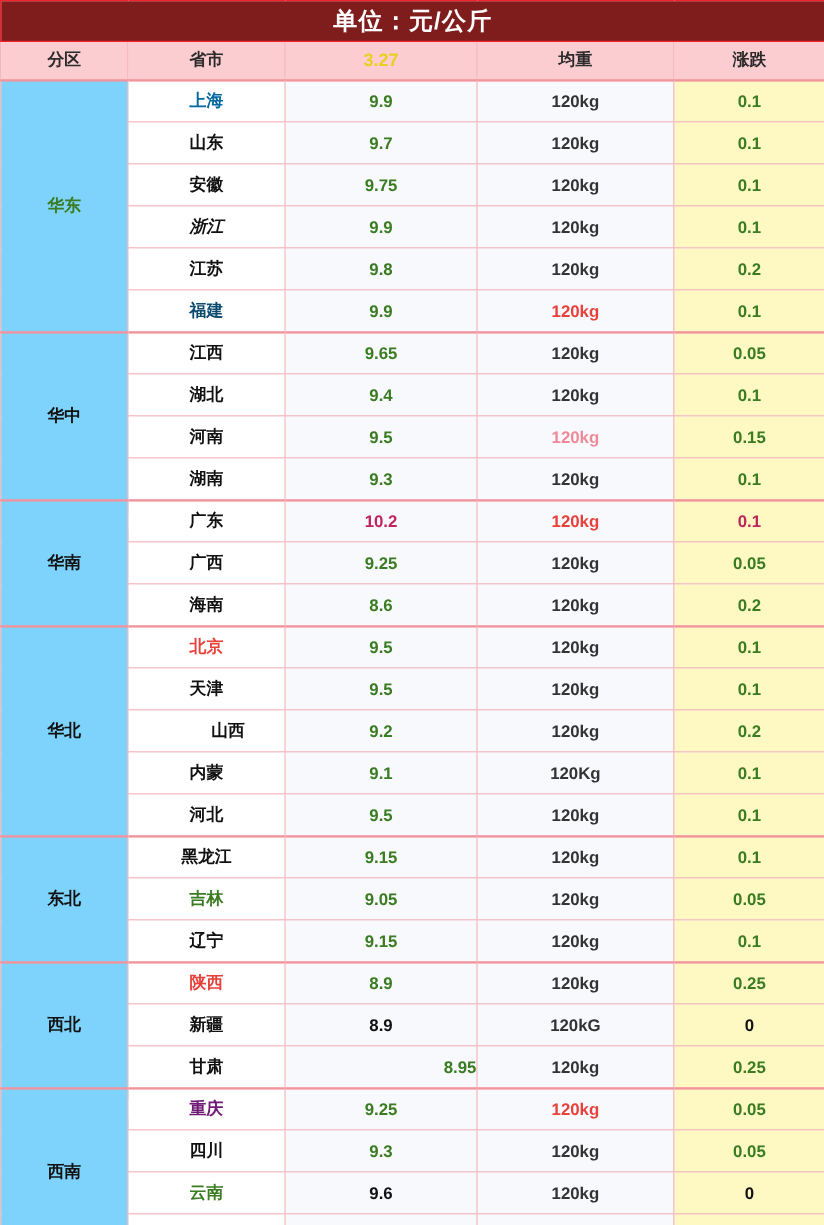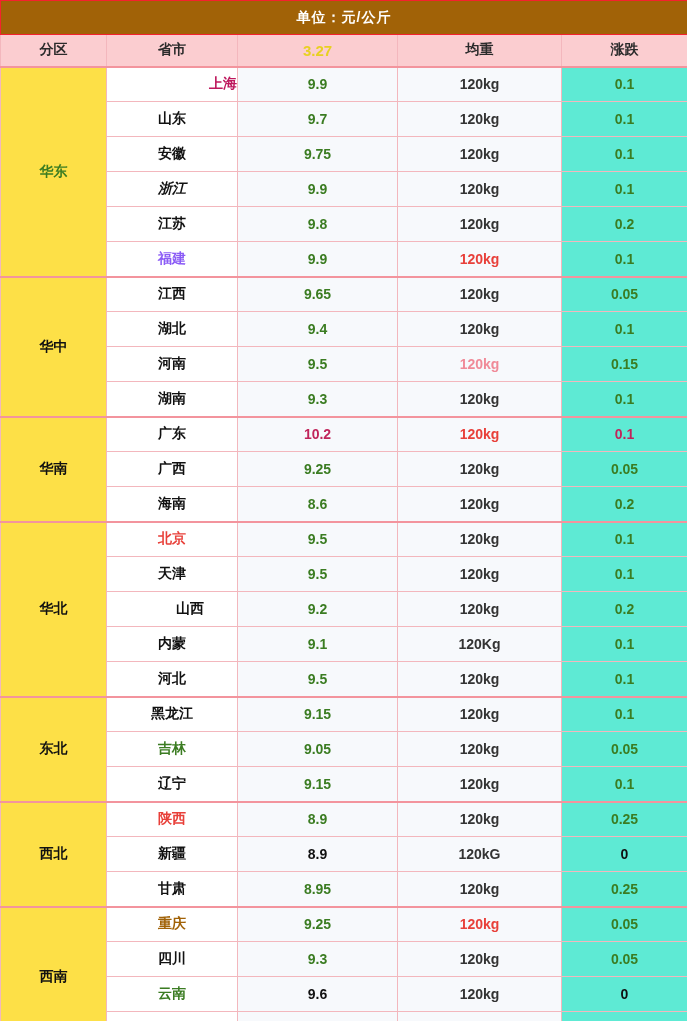--- a/index.html
+++ b/index.html
@@ -34,23 +34,23 @@
   }
   
   col.c-zone  { width: 106px; }
   col.c-prov  { width: 131px; }
   col.c-price { width: 160px; }
   col.c-wt    { width: 164px; }
   col.c-chg   { width: 126px; }
 
   
   tr.unit-row td {
-    background: #a16207;
+    background: #7f1d1d;
     color: #ffffff;
-    font-size: 14px;
+    font-size: 20px;
     font-weight: bold;
     height: 34px;
     border: 1px solid #f5212d;
     letter-spacing: 1px;
   }
   
   tr.head-row td {
     background: #fbcdd0;
     color: #2b2b2b;
     font-size: 14px;
@@ -58,40 +58,40 @@
     height: 32px;
     border: 1px solid #f3b7bd;
   }
   tr.head-row td.date-cell {
     color: #e8d022;
     font-size: 15px;
   }
 
   
   td.zone-cell {
-    background: #fde047;
+    background: #7dd3fc;
     font-size: 14px;
     color: #111111;
   }
   td.prov-cell {
     background: #ffffff;
     font-size: 14px;
   }
   td.price-cell {
     background: #f7f9fc;
     font-size: 14px;
   }
   td.wt-cell {
     background: #f7f9fc;
     font-size: 13px;
     color: #333333;
     font-weight: normal;
   }
   td.chg-cell {
-    background: #5eead4;
+    background: #fef9c3;
     font-size: 14px;
   }
 
   
   tr.block-start td {
     border-top: 2px solid #f3949d;
   }
 </style>
 </head>
 <body>
@@ -112,21 +112,21 @@
       <tr class="head-row">
         <td>分区</td>
         <td>省市</td>
         <td class="date-cell">3.27</td>
         <td>均重</td>
         <td>涨跌</td>
       </tr>
 
     <tr class="block-start">
           <td class="zone-cell" rowspan="6" style="color: rgb(59, 124, 34);">华东</td>
-          <td class="prov-cell" style="color: #be185d; text-align: right;">上海</td>
+          <td class="prov-cell" style="color: #0369a1;">上海</td>
           <td class="price-cell" style="color: rgb(59, 124, 34);">9.9</td>
           <td class="wt-cell" style="color: rgb(51, 51, 51);">120kg</td>
           <td class="chg-cell" style="color: rgb(59, 124, 34);">0.1</td>
         </tr>
         <tr>
           <td class="prov-cell" style="color: rgb(17, 17, 17);">山东</td>
           <td class="price-cell" style="color: rgb(59, 124, 34);">9.7</td>
           <td class="wt-cell" style="color: rgb(51, 51, 51);">120kg</td>
           <td class="chg-cell" style="color: rgb(59, 124, 34);">0.1</td>
         </tr>
@@ -142,21 +142,21 @@
           <td class="wt-cell" style="color: rgb(51, 51, 51);">120kg</td>
           <td class="chg-cell" style="color: rgb(59, 124, 34);">0.1</td>
         </tr>
         <tr>
           <td class="prov-cell" style="color: rgb(17, 17, 17);">江苏</td>
           <td class="price-cell" style="color: rgb(59, 124, 34);">9.8</td>
           <td class="wt-cell" style="color: rgb(51, 51, 51);">120kg</td>
           <td class="chg-cell" style="color: rgb(59, 124, 34);">0.2</td>
         </tr>
         <tr>
-          <td class="prov-cell" style="color: #8b5cf6;">福建</td>
+          <td class="prov-cell" style="color: #0c4a6e;">福建</td>
           <td class="price-cell" style="color: rgb(59, 124, 34);">9.9</td>
           <td class="wt-cell" style="color: rgb(232, 64, 58);">120kg</td>
           <td class="chg-cell" style="color: rgb(59, 124, 34);">0.1</td>
         </tr>
         <tr class="block-start">
           <td class="zone-cell" rowspan="4" style="color: rgb(17, 17, 17);">华中</td>
           <td class="prov-cell" style="color: rgb(17, 17, 17);">江西</td>
           <td class="price-cell" style="color: rgb(59, 124, 34);">9.65</td>
           <td class="wt-cell" style="color: rgb(51, 51, 51);">120kg</td>
           <td class="chg-cell" style="color: rgb(59, 124, 34);">0.05</td>
@@ -256,27 +256,27 @@
           <td class="chg-cell" style="color: rgb(59, 124, 34);">0.25</td>
         </tr>
         <tr>
           <td class="prov-cell" style="color: rgb(17, 17, 17);">新疆</td>
           <td class="price-cell" style="color: rgb(17, 17, 17);">8.9</td>
           <td class="wt-cell" style="color: rgb(51, 51, 51);">120kG</td>
           <td class="chg-cell" style="color: rgb(17, 17, 17);">0</td>
         </tr>
         <tr>
           <td class="prov-cell" style="color: rgb(17, 17, 17);">甘肃</td>
-          <td class="price-cell" style="color: rgb(59, 124, 34);">8.95</td>
+          <td class="price-cell" style="color: rgb(59, 124, 34); text-align: right;">8.95</td>
           <td class="wt-cell" style="color: rgb(51, 51, 51);">120kg</td>
           <td class="chg-cell" style="color: rgb(59, 124, 34);">0.25</td>
         </tr>
         <tr class="block-start">
           <td class="zone-cell" rowspan="4" style="color: rgb(17, 17, 17);">西南</td>
-          <td class="prov-cell" style="color: #a16207; border-radius: 12px;">重庆</td>
+          <td class="prov-cell" style="color: #701a75; border-radius: 12px;">重庆</td>
           <td class="price-cell" style="color: rgb(59, 124, 34);">9.25</td>
           <td class="wt-cell" style="color: rgb(232, 64, 58);">120kg</td>
           <td class="chg-cell" style="color: rgb(59, 124, 34);">0.05</td>
         </tr>
         <tr>
           <td class="prov-cell" style="color: rgb(17, 17, 17);">四川</td>
           <td class="price-cell" style="color: rgb(59, 124, 34);">9.3</td>
           <td class="wt-cell" style="color: rgb(51, 51, 51);">120kg</td>
           <td class="chg-cell" style="color: rgb(59, 124, 34);">0.05</td>
         </tr>

